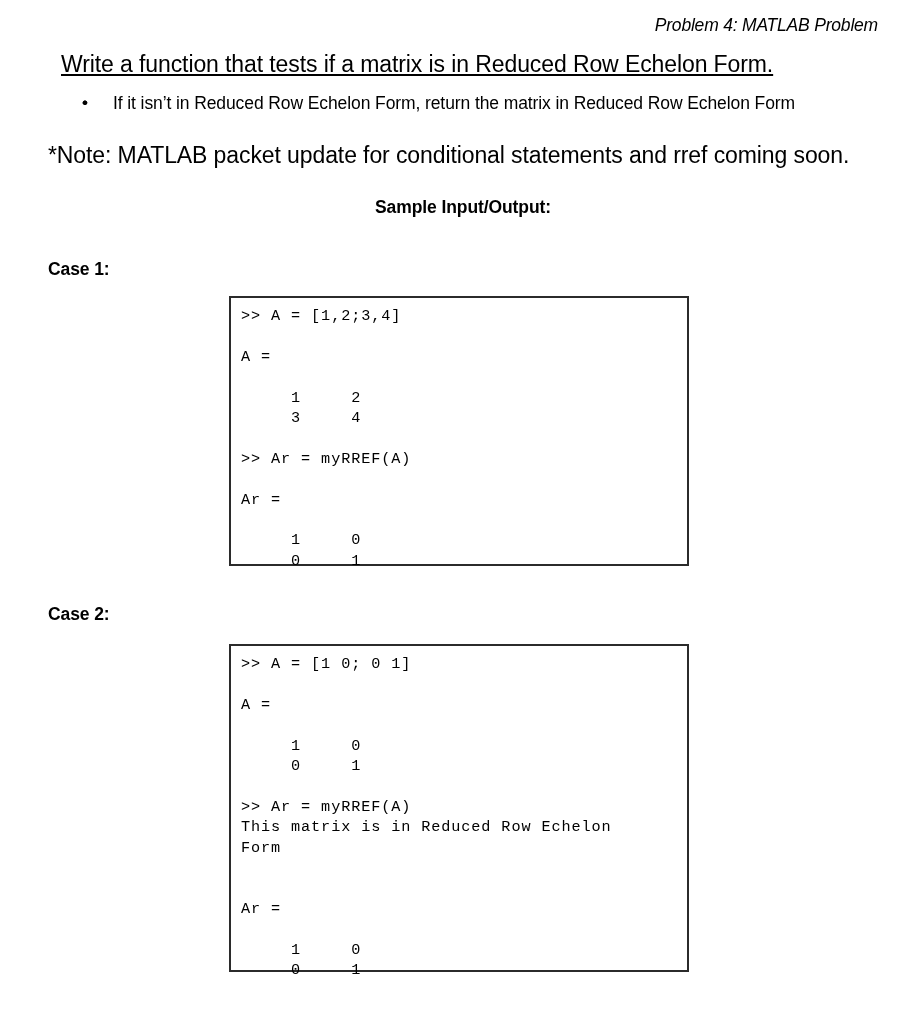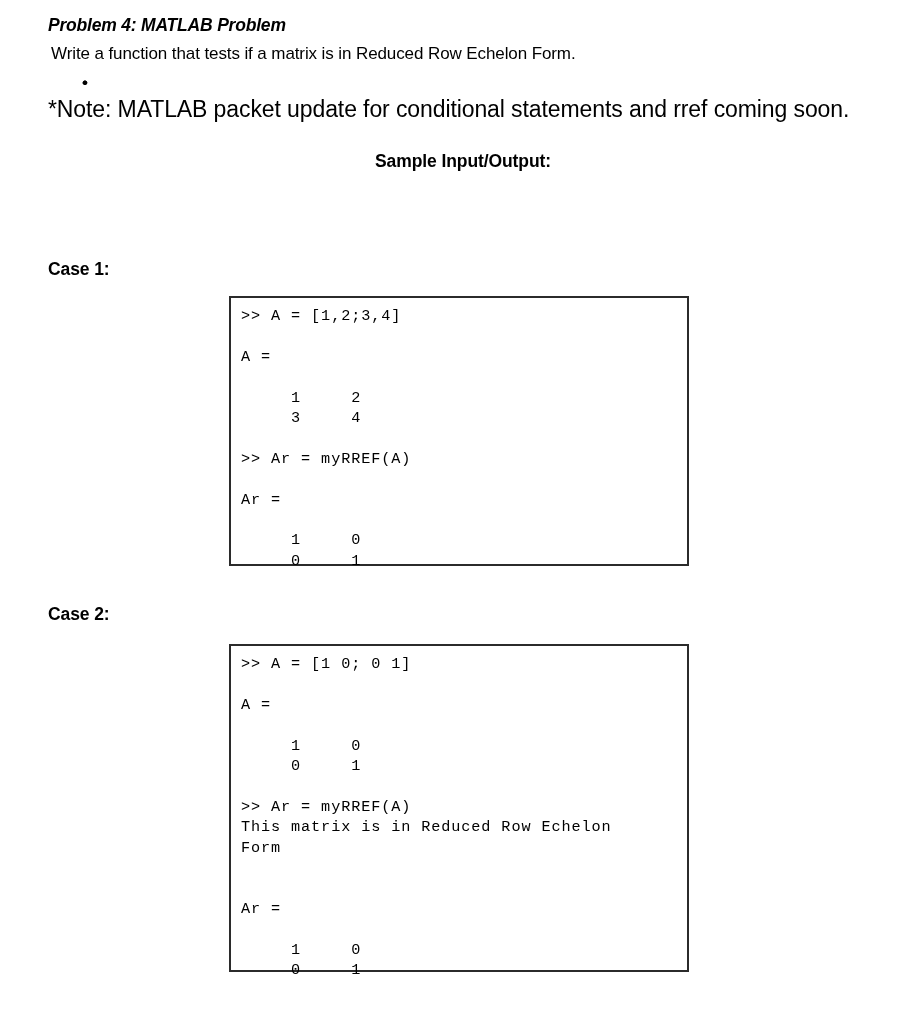--- a/index.html
+++ b/index.html
@@ -25,33 +25,35 @@
 
   
   .prose {
     position: absolute;
     left: 48px;
     top: 12px;
     width: 830px;
   }
 
   .heading {
-    font-weight: bold;
+    font-weight: normal;
     font-style: italic;
     font-size: 17.5px;
     line-height: 26px;
     letter-spacing: -0.2px;
     margin: 0;
+    text-align: right;
   }
 
   .lead {
-    font-size: 17px;
-    line-height: 26px;
-    margin: 3px;
-    letter-spacing: -0.1px;
+    font-size: 23px;
+    line-height: 26px;
+    margin: 13px;
+    letter-spacing: -0.1px;
+    text-decoration: underline;
   }
 
   .bullets {
     list-style: none;
     margin: 0;
     padding: 0;
   }
   .bullets li {
     position: relative;
     padding-left: 65px;
@@ -134,20 +136,21 @@
     <p class="heading">Problem 4: MATLAB Problem</p>
 
     <p class="lead">Write a function that tests if a matrix is in Reduced Row Echelon Form.</p>
 
     <ul class="bullets">
       <li>
         <span class="dot">•</span>
       </li>
       <li>
         <span class="dot">•</span>
+        <span>If it isn’t in Reduced Row Echelon Form, return the matrix in Reduced Row Echelon Form</span>
       </li>
     </ul>
 
     <div class="spacer-line"></div>
 
     <p class="note">*Note: MATLAB packet update for conditional statements and rref coming soon.</p>
 
     <div class="spacer-line"></div>
 
     <p class="section-label">Sample Input/Output:</p>

